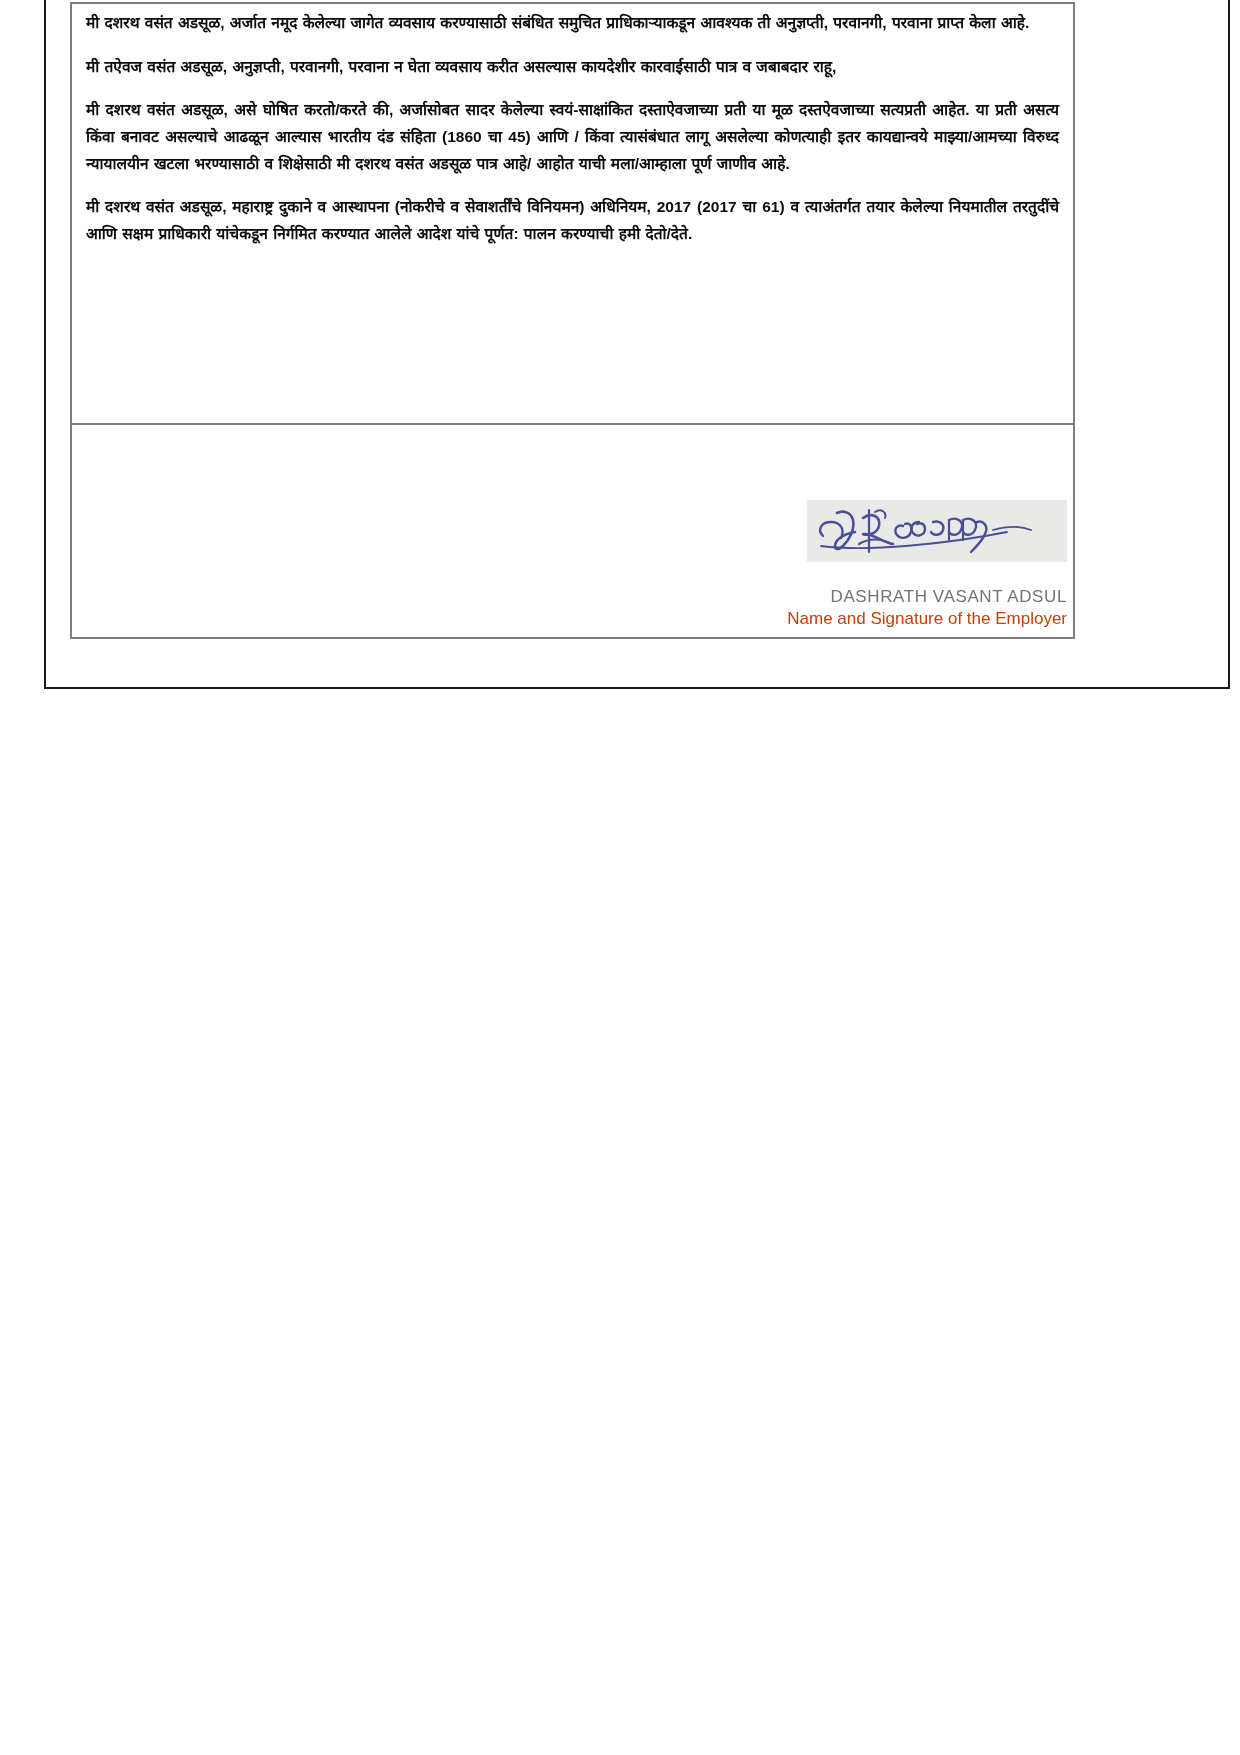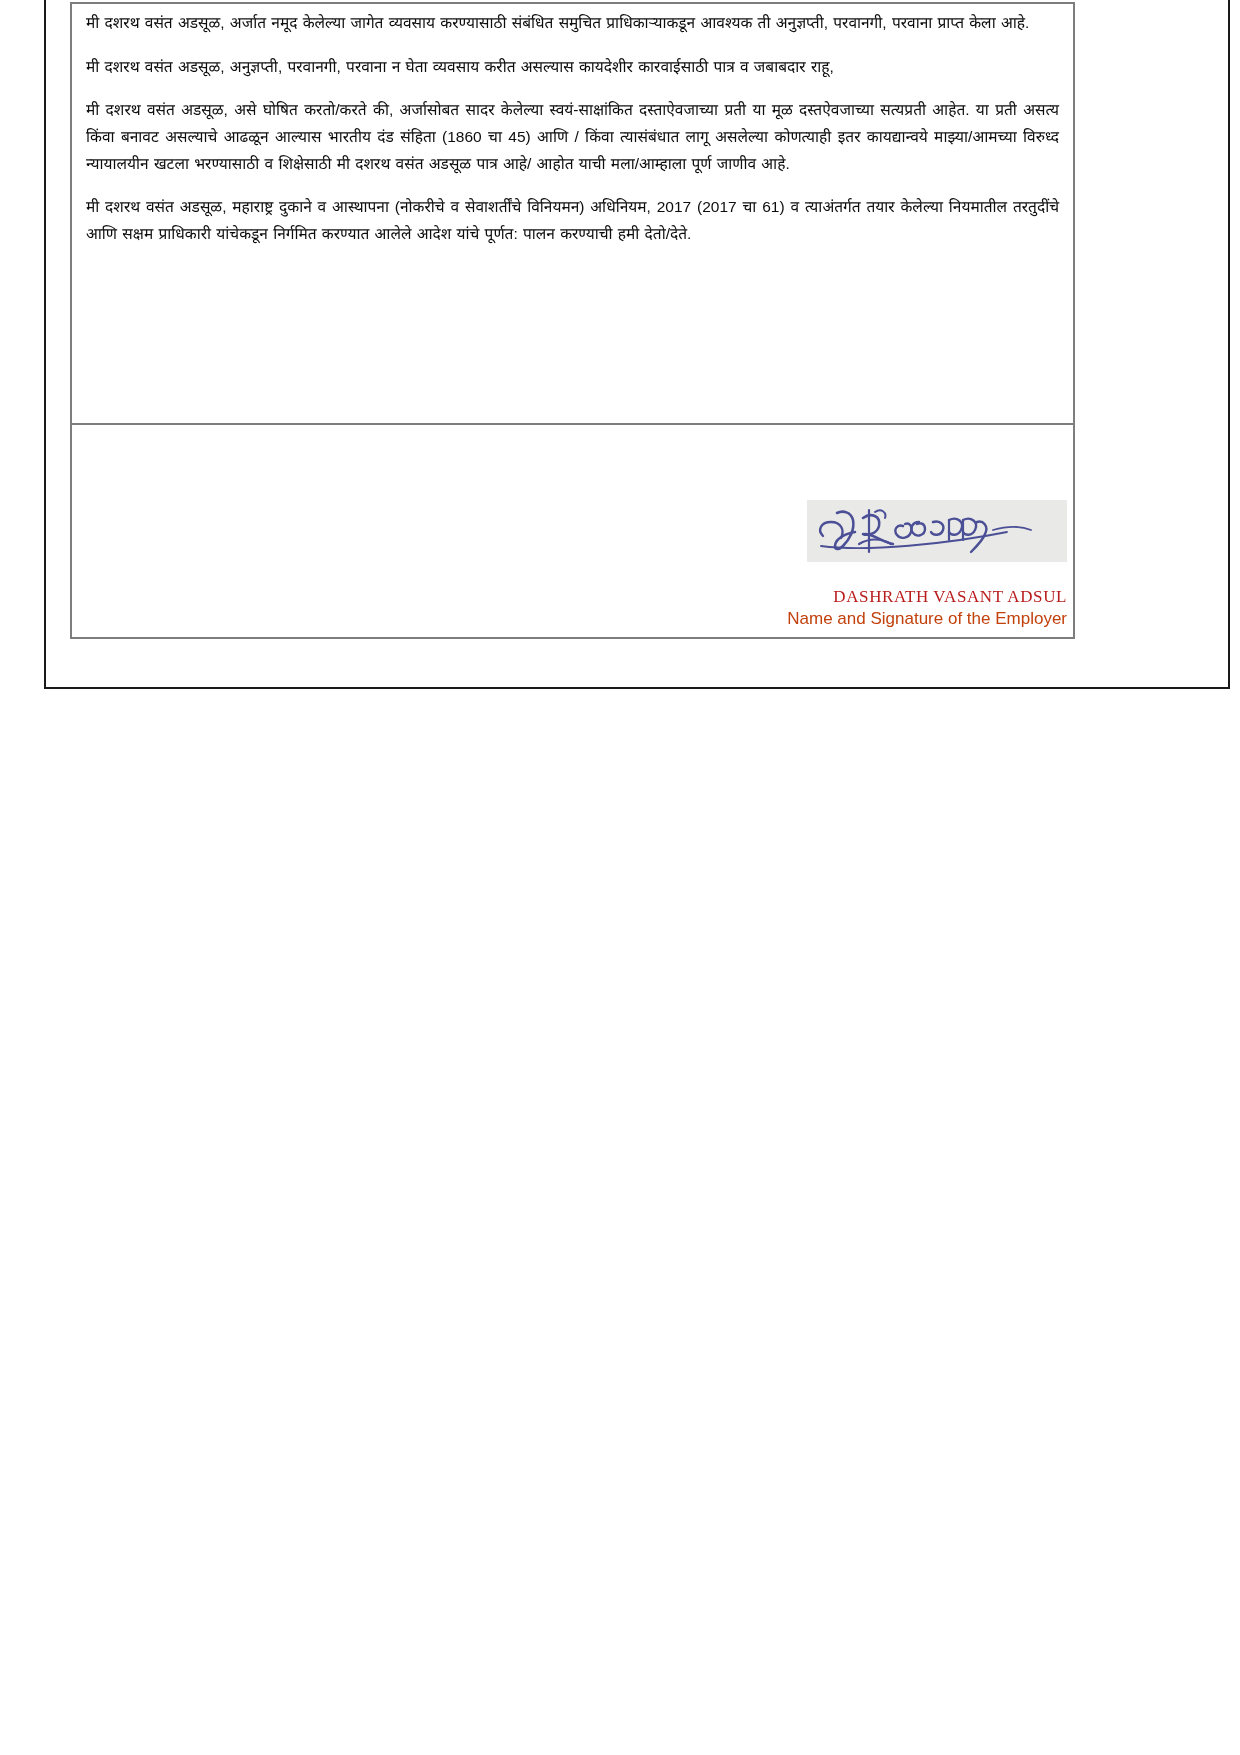--- a/index.html
+++ b/index.html
@@ -42,20 +42,21 @@
     display: flex;
     flex-direction: column;
   }
 
   
   #declaration-body {
     border-bottom: 2px solid #7d7d7d;
     padding: 6px 14px 14px 14px;
     box-sizing: border-box;
     height: 421px;
+    font-weight: bold;
   }
 
   .decl-para {
     font-family: "Liberation Sans", "DejaVu Sans", sans-serif;
     font-size: 15.5px;
     line-height: 1.72;
     text-align: justify;
     text-align-last: left;
     color: #0d0d0d;
     margin: 0 0 17px 0;
@@ -90,24 +91,24 @@
     background: #e9e9e7;
   }
 
   #signature-image-wrap svg {
     display: block;
     width: 260px;
     height: 62px;
   }
 
   .sig-name {
-    font-family: Liberation Serif, serif;
+    font-family: Liberation Sans, sans-serif;
     font-size: 17px;
     letter-spacing: 0.6px;
-    color: #b91c1c;
+    color: #737373;
     margin-top: 24px;
     line-height: 1.25;
     white-space: nowrap;
   }
   .sig-caption {
     font-family: "Liberation Sans", "DejaVu Sans", sans-serif;
     font-size: 17px;
     color: #c2410c;
     line-height: 1.25;
     margin-top: 1px;
@@ -116,21 +117,21 @@
 </style>
 </head>
 <body>
 
 <div id="page-frame">
 
   <div id="declaration-table">
 
     <div id="declaration-body">
       <p class="decl-para">मी दशरथ वसंत अडसूळ, अर्जात नमूद केलेल्या जागेत व्यवसाय करण्यासाठी संबंधित समुचित प्राधिकाऱ्याकडून आवश्यक ती अनुज्ञप्ती, परवानगी, परवाना प्राप्त केला आहे.</p>
-      <p class="decl-para">मी दशरथ वसंत अडसूळ, अनुज्ञप्ती, परवानगी, परवाना न घेता व्यवसाय करीत असल्यास कायदेशीर कारवाईसाठी पात्र व जबाबदार राहू,</p>
+      <p class="decl-para">मी तऐवज वसंत अडसूळ, अनुज्ञप्ती, परवानगी, परवाना न घेता व्यवसाय करीत असल्यास कायदेशीर कारवाईसाठी पात्र व जबाबदार राहू,</p>
       <p class="decl-para">मी दशरथ वसंत अडसूळ, असे घोषित करतो/करते की, अर्जासोबत सादर केलेल्या स्वयं-साक्षांकित दस्ताऐवजाच्या प्रती या मूळ दस्तऐवजाच्या सत्यप्रती आहेत. या प्रती असत्य किंवा बनावट असल्याचे आढळून आल्यास भारतीय दंड संहिता (1860 चा 45) आणि / किंवा त्यासंबंधात लागू असलेल्या कोणत्याही इतर कायद्यान्वये माझ्या/आमच्या विरुध्द न्यायालयीन खटला भरण्यासाठी व शिक्षेसाठी मी दशरथ वसंत अडसूळ पात्र आहे/ आहोत याची मला/आम्हाला पूर्ण जाणीव आहे.</p>
       <p class="decl-para">मी दशरथ वसंत अडसूळ, महाराष्ट्र दुकाने व आस्थापना (नोकरीचे व सेवाशर्तींचे विनियमन) अधिनियम, 2017 (2017 चा 61) व त्याअंतर्गत तयार केलेल्या नियमातील तरतुदींचे आणि सक्षम प्राधिकारी यांचेकडून निर्गमित करण्यात आलेले आदेश यांचे पूर्णत: पालन करण्याची हमी देतो/देते.</p>
     </div>
 
     <div id="signature-cell">
       <div id="signature-block">
 
         <div id="signature-image-wrap">
           <svg viewBox="0 0 260 62" xmlns="http://www.w3.org/2000/svg">
             <rect x="0" y="0" width="260" height="62" fill="#e9e9e7"></rect>

